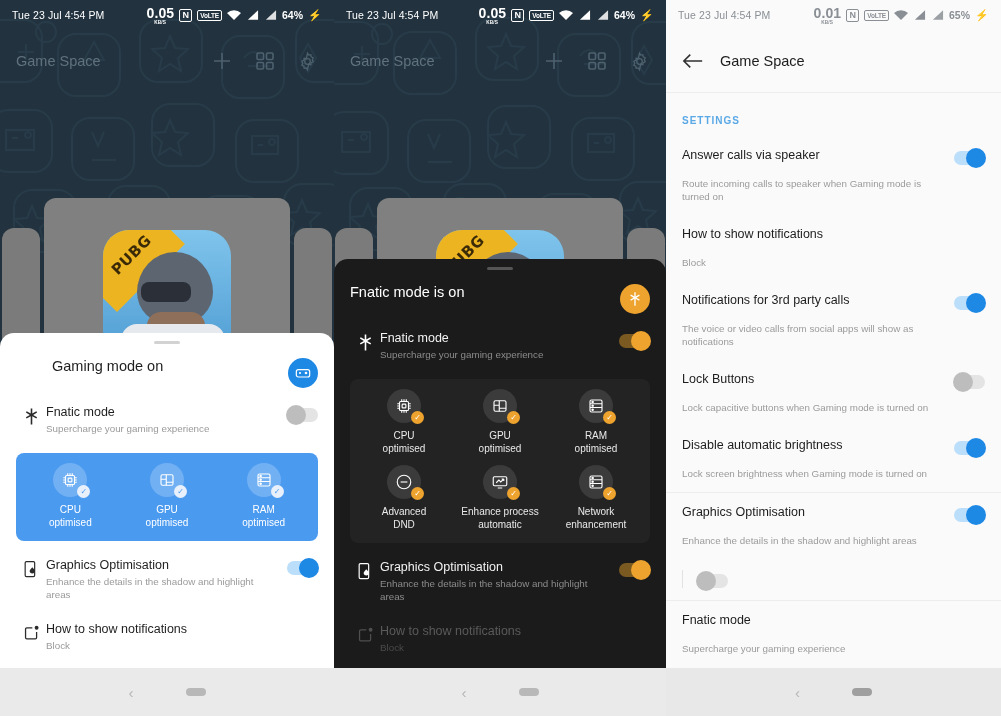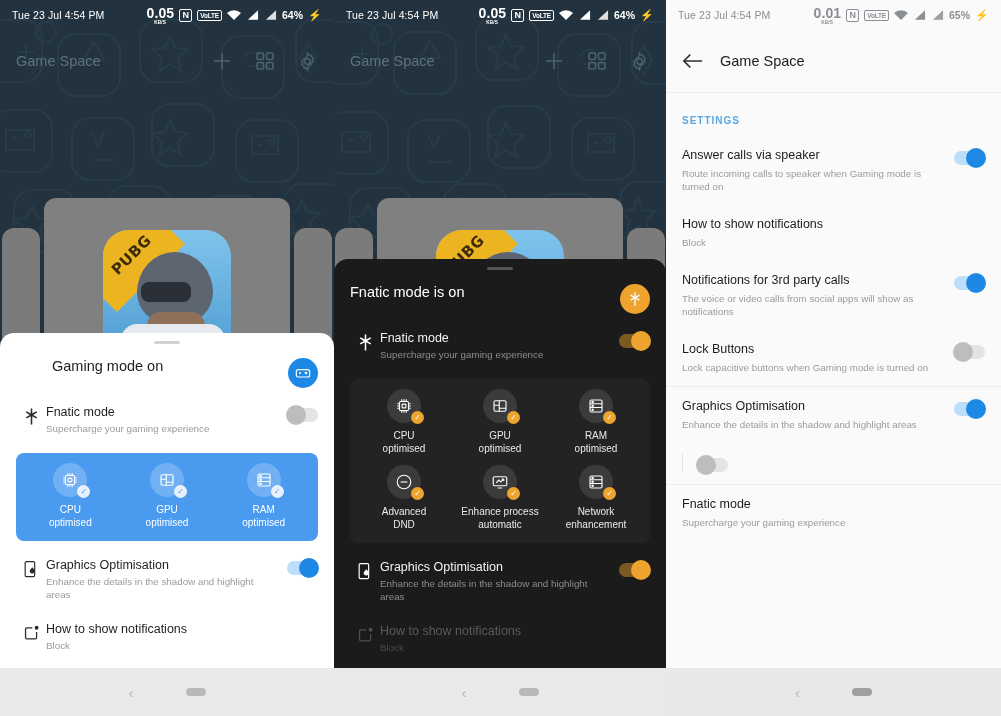--- a/index.html
+++ b/index.html
@@ -133,21 +133,21 @@
 
   
   .p3-appbar { display: flex; align-items: center; height: 62px; padding: 0 16px; background:#fafafa; }
   .p3-back { width: 26px; display: flex; align-items: center; color: #303030; }
   .p3-title { font-size: 14.5px; color: #1d1d1d; margin-left: 12px; }
   .p3-sep { height: 1px; background: #ededed; }
   .p3-section { font-size: 10px; font-weight: bold; letter-spacing: 1px; padding: 22px 16px 10px; }
   .s-row { display: flex; align-items: flex-start; padding: 11px 16px 12px; }
   .s-row .txt { flex: 1; padding-right: 10px; }
   .s-row .title { font-size: 12.5px; color: #1d1d1d; line-height: 16px; }
-  .s-row .sub { font-size: 9.8px; color: #9b9b9b; line-height: 13px; margin-top: 4px; }
+  .s-row .sub { font-size: 9.8px; color: #9b9b9b; line-height: 13px; margin-top: 14px; }
   .s-div { height: 1px; background: #ededed; margin-left: 0; }
   .vsep { width: 1px; align-self: stretch; background: #e2e2e2; margin-right: 14px; }
 
   
   .navbar { position: absolute; left: 0; right: 0; bottom: 0; height: 48px;
             background: #eaeaea; display: flex; align-items: center; justify-content: center;
             gap: 52px; z-index: 7; }
   .nav-back { color: #b6b6b6; font-size: 15px; }
   .nav-pill { width: 20px; height: 8px; border-radius: 4px; background: #b8b8b8; }
   .p3 .navbar { background: #e8e8e8; }
@@ -649,20 +649,29 @@
     <div class="s-row">
       <span class="txt">
         <span class="title" style="display:block">Lock Buttons</span>
         <span class="sub" style="display:block">Lock capacitive buttons when Gaming mode is turned on</span>
       </span>
       <span class="sw off-light">
           <span class="knob"></span>
         </span>
     </div>
 
+    <div class="s-row">
+      <span class="txt">
+        <span class="title" style="display:block">Disable automatic brightness</span>
+        <span class="sub" style="display:block">Lock screen brightness when Gaming mode is turned on</span>
+      </span>
+      <span class="sw on-blue">
+          <span class="knob"></span>
+        </span>
+    </div>
     <div class="s-div"></div>
 
     <div class="s-row">
       <span class="txt">
         <span class="title" style="display:block">Graphics Optimisation</span>
         <span class="sub" style="display:block">Enhance the details in the shadow and highlight areas</span>
       </span>
       <span class="sw on-blue">
           <span class="knob"></span>
         </span>

